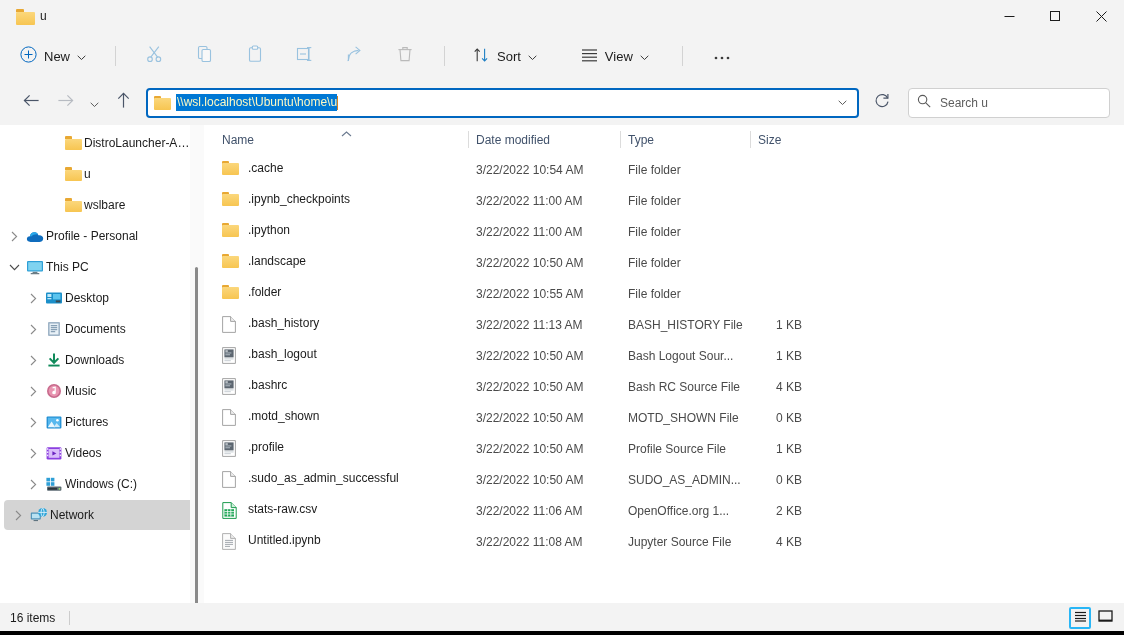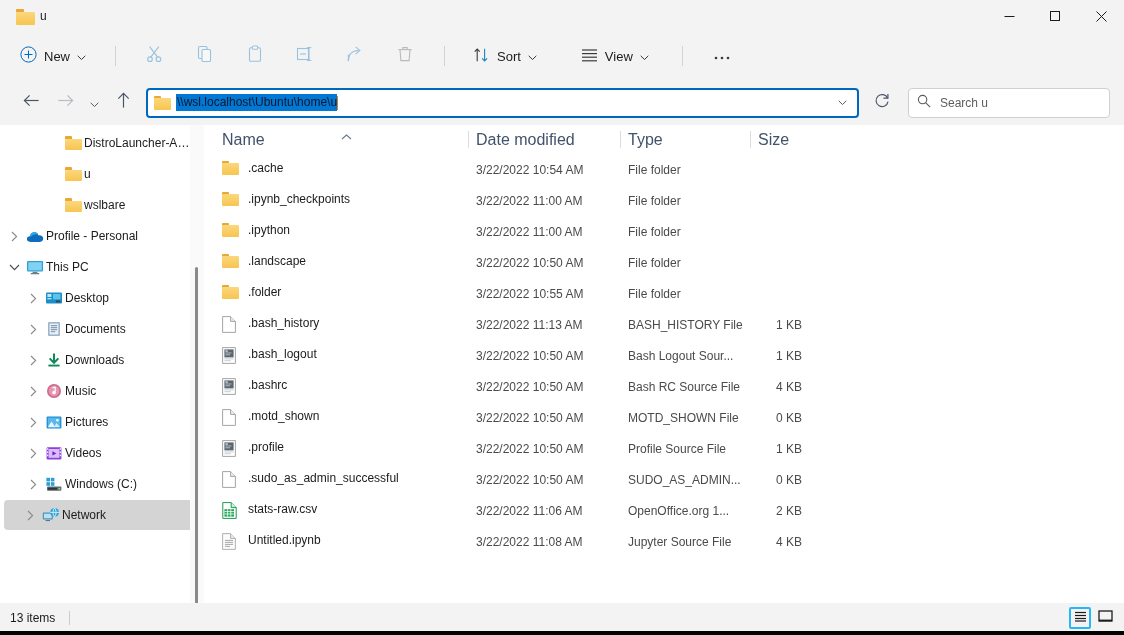--- a/index.html
+++ b/index.html
@@ -90,21 +90,21 @@
     border: 2px solid #0067c0;
     border-radius: 4px;
     display: flex; align-items: center;
     padding: 0 2px 0 6px;
     min-width: 0;
   }
   .addr-folder { width: 16px; height: 14px; position: relative; flex: 0 0 16px; }
   .addr-text {
     margin-left: 6px;
     font-size: 12px;
-    color: #0f172a;
+    color: #fef9c3;
     background: #0078d4;
     padding: 1px 0 2px 1px;
     white-space: nowrap;
     position: relative;
   }
   .addr-caret {
     display:inline-block; width: 1px; height: 14px;
     background: #d47f1f; vertical-align: -3px; margin-left:0px;
   }
   .addr-spacer { flex: 1 1 auto; }
@@ -176,21 +176,21 @@
   .sb-thumb {
     position: absolute; left: 5px; width: 3px;
     background: #8a8a8a; border-radius: 2px;
   }
 
   
   .filepane { flex: 1 1 auto; display: flex; flex-direction: column; min-width: 0; background:#fff; }
   .col-header {
     height: 29px; flex: 0 0 29px;
     display: flex; align-items: flex-end;
-    font-size: 16px; color: #41526b;
+    font-size: 12px; color: #41526b;
     position: relative;
     padding-left: 10px;
   }
   .col-h {
     height: 29px;
     display: flex; align-items: center;
     padding-left: 8px;
     position: relative;
     color: #41526b;
   }
@@ -667,21 +667,21 @@
                 <rect x="5.8" y="0.8" width="3.6" height="3.6" fill="#2e9fd6"></rect>
                 <rect x="1.4" y="5.2" width="3.6" height="3.6" fill="#2e9fd6"></rect>
                 <rect x="5.8" y="5.2" width="3.6" height="3.6" fill="#2e9fd6"></rect>
                 <rect x="2" y="9.6" width="14.4" height="4.2" rx="1" fill="#5c6a73"></rect>
                 <rect x="3" y="10.8" width="9" height="1.9" fill="#2c363c"></rect>
                 <circle cx="14.4" cy="11.8" r="0.9" fill="#9fe870"></circle>
               </svg>
             </span>
             <span class="nav-label">Windows (C:)</span>
           </div>
-          <div class="nav-item selected" style="padding-left: 16px;">
+          <div class="nav-item selected" style="padding-left: 4px;">
             <span class="nav-exp">
               <svg width="7" height="11" viewBox="0 0 7 11">
                 <polyline points="1,1 5.6,5.5 1,10" fill="none" stroke="#8a8a8a" stroke-width="1.1"></polyline>
               </svg>
             </span>
             <span class="nav-ico">
               <svg width="18" height="16" viewBox="0 0 18 16">
                 <rect x="0.8" y="5.6" width="10" height="7" rx="0.8" fill="#4a8fb5"></rect>
                 <rect x="1.9" y="6.7" width="7.8" height="4.6" fill="#b9e2f2"></rect>
                 <rect x="3.6" y="13" width="4.4" height="1.1" fill="#5f7480"></rect>
@@ -911,21 +911,21 @@
             </div>
             <div class="cell date" style="width: 152px;">3/22/2022 11:08 AM</div>
             <div class="cell type" style="width: 130px;">Jupyter Source File</div>
             <div class="cell size" style="width: 64px;">4 KB</div>
           </div>
         </div>
     </div>
   </div>
 
   <div class="statusbar">
-    <span>13 items</span>
+    <span>16 items</span>
     <span class="status-sep"></span>
     <div class="view-toggles">
       <div class="vt active">
         <span>
           <svg width="13" height="11" viewBox="0 0 13 11">
             <line x1="1" y1="1.5" x2="12" y2="1.5" stroke="#1b1b1b" stroke-width="1.2"></line>
             <line x1="1" y1="4.5" x2="12" y2="4.5" stroke="#1b1b1b" stroke-width="1.2"></line>
             <line x1="1" y1="7.5" x2="12" y2="7.5" stroke="#1b1b1b" stroke-width="1.2"></line>
             <line x1="1" y1="10" x2="12" y2="10" stroke="#1b1b1b" stroke-width="1.2"></line>
           </svg>

